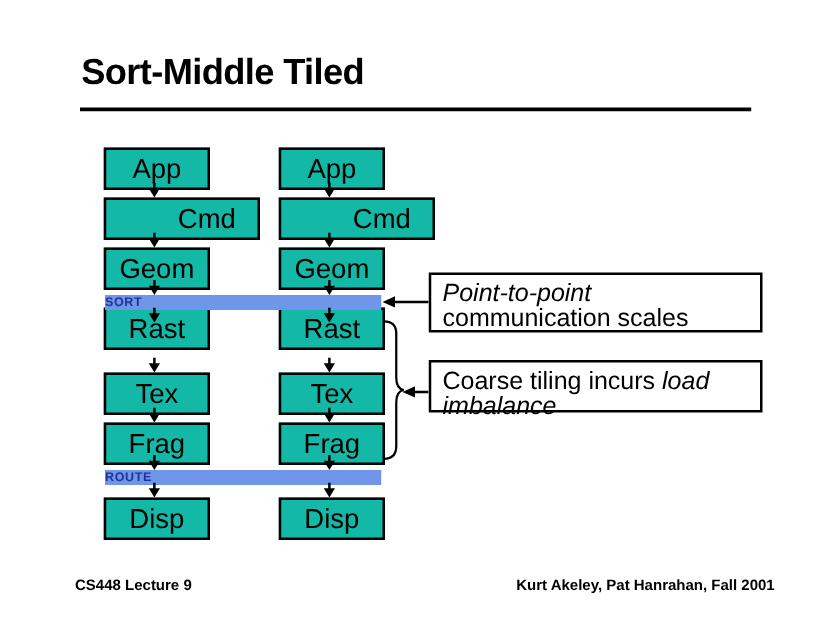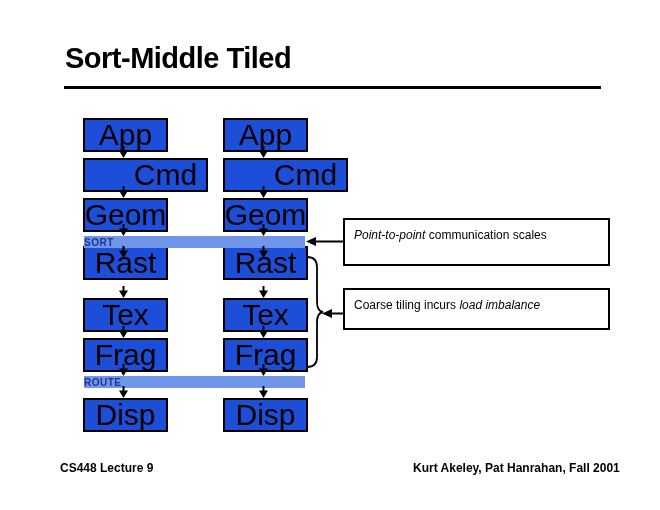--- a/index.html
+++ b/index.html
@@ -2,35 +2,35 @@
 <html style="--bar-color: #6f96e8; --bar-text-color: #1f3399;"><head>
 <meta charset="utf-8">
 <style>
   html,body{margin:0;padding:0;background:#fff;}
   .slide{position:relative;width:660px;height:510px;background:#ffffff;overflow:hidden;
          font-family:"Liberation Sans", sans-serif;color:#000;}
   .title{position:absolute;left:65px;top:42px;margin:0;font-size:29px;font-weight:700;
          letter-spacing:-0.5px;white-space:nowrap;}
   .title-rule{position:absolute;left:64px;top:86px;width:537px;height:3px;background:#000;}
 
-  .box{position:absolute;width:81px;height:30px;border:2px solid #000;background:#1d4ed8;
-       display:flex;align-items:center;justify-content:center;font-size:30px;line-height:1;}
+  .box{position:absolute;width:81px;height:30px;border:2px solid #000;background:#14b8a6;
+       display:flex;align-items:center;justify-content:center;font-size:22px;line-height:1;}
   .c1{left:83px;} .c2{left:223px;}
   .r0{top:118px;} .r1{top:158px;padding-left:40px;} .r2{top:198px;}
   .r3{top:246px;} .r4{top:298px;} .r5{top:338px;} .r6{top:398px;}
 
   .bar{position:absolute;left:84px;width:221px;height:12px;background:var(--bar-color,#6f96e8);
        display:flex;align-items:center;justify-content:flex-start;}
   .bar-sort{top:236px;} .bar-route{top:376px;}
   .bar-label{font-size:10px;font-weight:700;color:var(--bar-text-color,#1f3399);letter-spacing:0.5px;}
 
   svg.glyph{position:absolute;display:block;}
 
   .note{position:absolute;left:343px;width:267px;border:2px solid #000;background:#fff;
-        box-sizing:border-box;padding:5px 0 5px 9px;font-size:12px;line-height:20px;}
+        box-sizing:border-box;padding:5px 0 5px 9px;font-size:20px;line-height:20px;}
   .note-inner{width:235px;}
   .note1{top:218px;height:48px;} .note2{top:288px;height:42px;}
   .it{font-style:italic;}
 
   .footer-systems{position:absolute;left:50px;top:440px;font-size:18px;font-style:italic;white-space:nowrap;}
   .footer-course{position:absolute;left:60px;top:461px;font-size:12px;font-weight:700;white-space:nowrap;}
   .footer-credits{position:absolute;left:366px;top:461px;font-size:12px;font-weight:700;white-space:nowrap;padding-left:47px;}
 </style>
 </head>
 <body>

